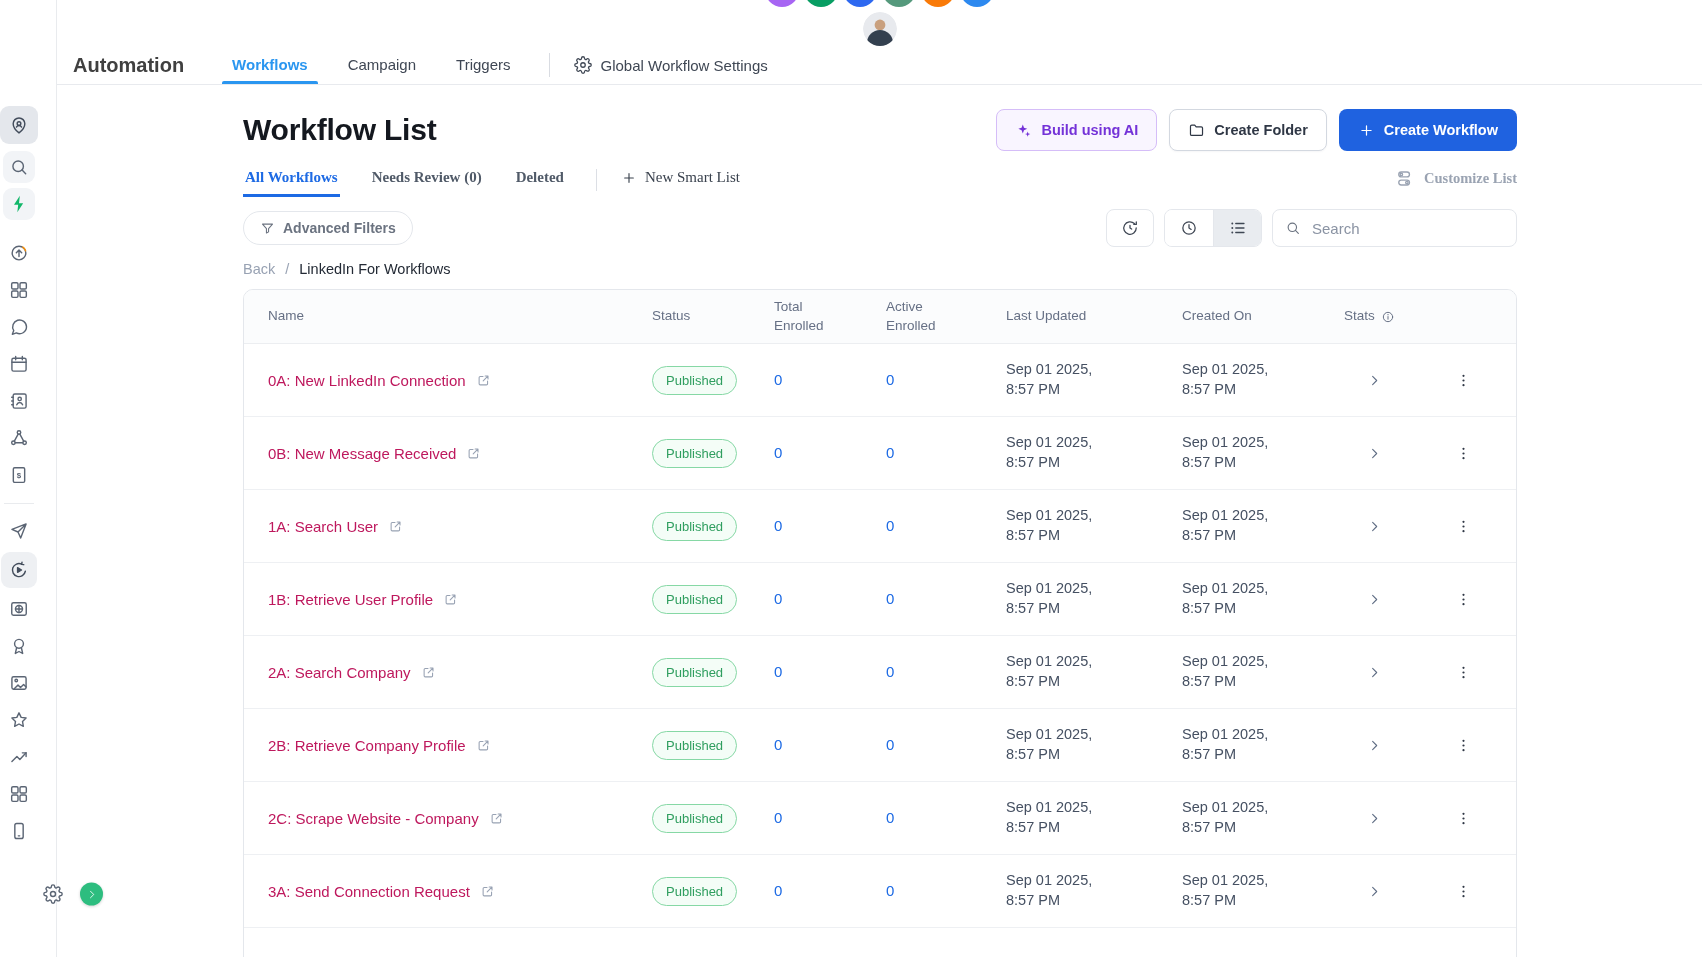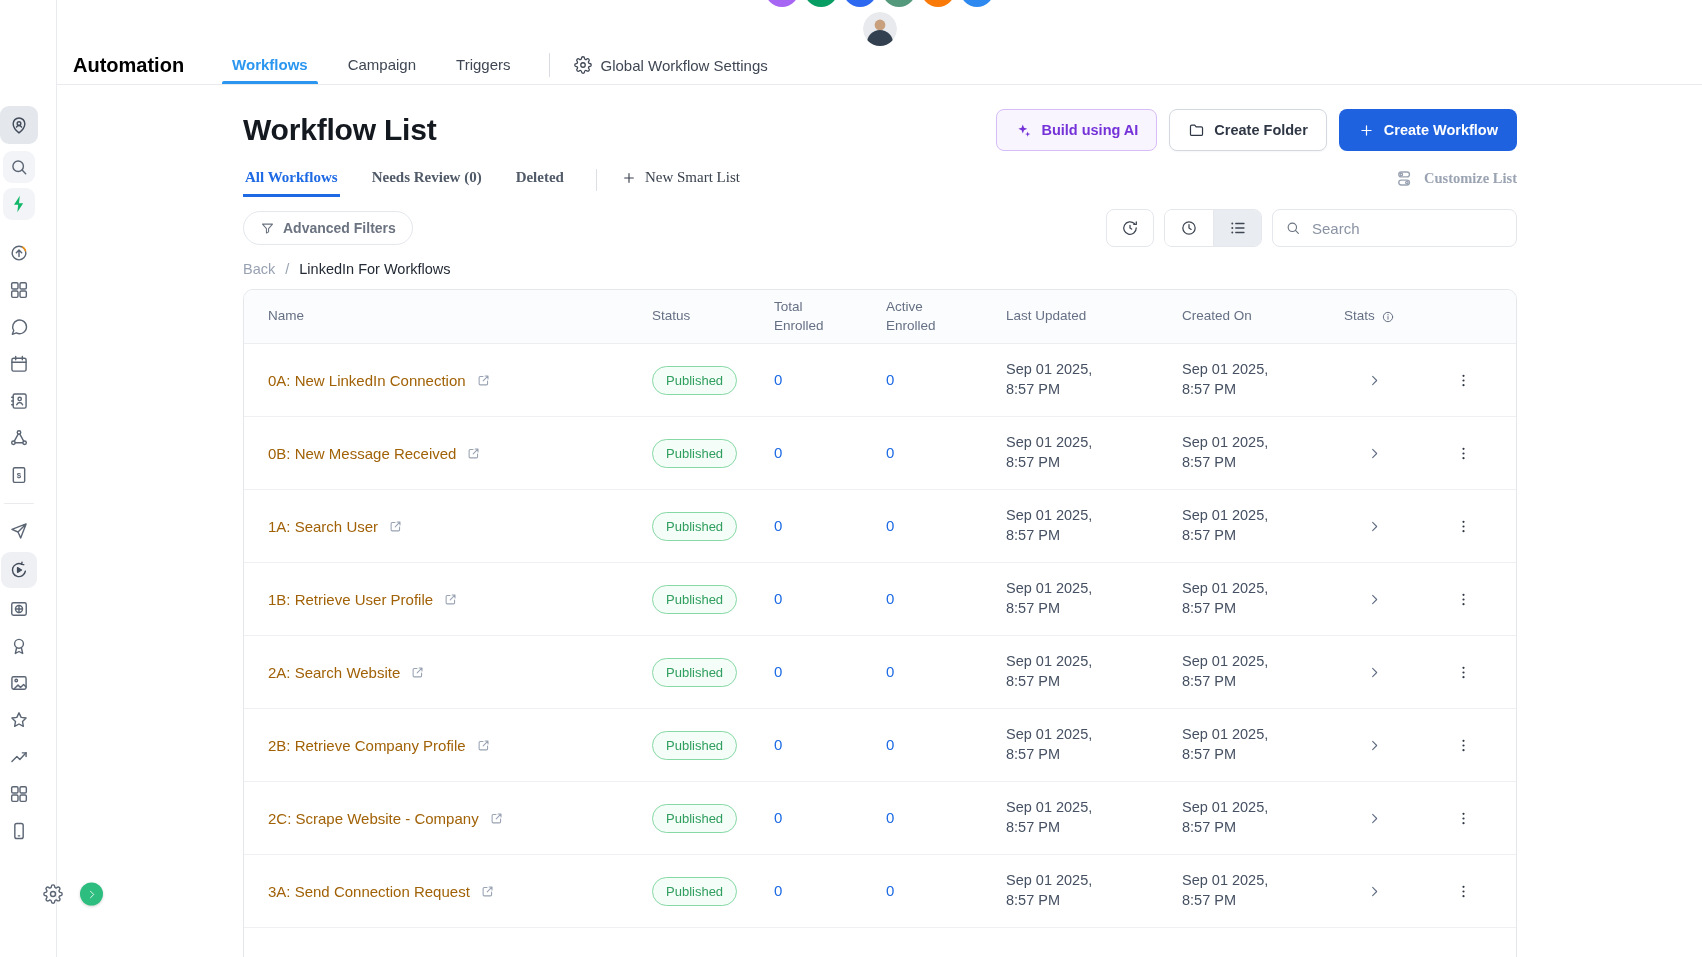--- a/index.html
+++ b/index.html
@@ -50,21 +50,21 @@
   .circle-btn { width:34px; height:34px; border-radius:50%; display:flex; align-items:center;
     justify-content:center; position:relative; cursor:pointer; flex-shrink:0; }
   .circle-btn svg { width:19px; height:19px; }
   .badge-dot { position:absolute; top:-1px; right:-1px; width:10px; height:10px;
     border-radius:50%; border:1.5px solid #fff; }
   .avatar { width:34px; height:34px; border-radius:50%; overflow:hidden; cursor:pointer;
     flex-shrink:0; }
 
   .navbar { height:42px; display:flex; align-items:center; padding:0 16px;
     border-bottom:1px solid #e8eaee; }
-  .product { font-size:20px; font-weight:700; color:#000000; margin-right:46px; }
+  .product { font-size:20px; font-weight:700; color:#404040; margin-right:46px; }
   .nav-tab { font-size:15px; font-weight:500; color:#3f4754; margin-right:36px;
     padding:10px 2px 11px; cursor:pointer; position:relative; }
   .nav-tab.active { color:#2a96f0; font-weight:600; }
   .nav-tab.active::after { content:""; position:absolute; left:-8px; right:-8px; bottom:0;
     height:3px; background:#2a96f0; border-radius:2px 2px 0 0; }
   .nav-div { width:1px; height:24px; background:#d9dce2; margin-right:24px; }
   .nav-settings { display:flex; align-items:center; gap:9px; color:#3f4754; font-size:15px;
     font-weight:500; cursor:pointer; }
   .nav-settings .icon svg { width:18px; height:18px; }
 
@@ -130,21 +130,21 @@
     padding:0 10px 0 24px; align-items:center; }
   .thead { background:#fbfcfd; border-bottom:1px solid #eceef1; height:54px; color:#667085;
     font-size:13.5px; }
   .th { padding-right:8px; line-height:1.35; }
   .th.narrow span { display:inline-block; max-width:62px; }
   .th.pad10 { padding-left:10px; } .th.pad8 { padding-left:8px; }
   .th-stats { display:flex; align-items:center; gap:6px; }
   .th-stats .icon svg { width:14px; height:14px; }
   .trow { height:73px; border-bottom:1px solid #eef0f3; background:#fff; }
   .name-cell { display:flex; align-items:center; gap:10px; color:#98a2b3; padding-right:14px; }
-  .wf-name { font-size:15px; font-weight:500; color:#a16207; cursor:pointer; white-space:nowrap;
+  .wf-name { font-size:15px; font-weight:500; color:#be185d; cursor:pointer; white-space:nowrap;
     overflow:hidden; text-overflow:ellipsis; }
   .name-cell .icon { cursor:pointer; } .name-cell .icon svg { width:15px; height:15px; }
   .badge-pub { display:inline-block; border:1px solid #86d8a5; background:#f4fdf7; color:#2f9e5f;
     border-radius:999px; padding:6px 13px; font-size:13px; font-weight:500; }
   .num { color:#1d6ae4; font-size:15px; font-weight:500; cursor:pointer; }
   .cell.pad8 { padding-left:8px; }
   .date { font-size:14.5px; color:#455062; line-height:1.35; padding-left:10px; }
   .stats-btn { color:#5d6b82; cursor:pointer; width:28px; height:28px; display:flex;
     align-items:center; justify-content:center; margin-left:28px; }
   .stats-btn svg { width:15px; height:15px; }
@@ -673,21 +673,21 @@
                     <svg viewBox="0 0 24 24" fill="none" stroke="currentColor" stroke-width="1.7" stroke-linecap="round" stroke-linejoin="round">
                       <circle cx="12" cy="5.4" r="1.55" fill="currentColor" stroke="none"></circle>
                       <circle cx="12" cy="12" r="1.55" fill="currentColor" stroke="none"></circle>
                       <circle cx="12" cy="18.6" r="1.55" fill="currentColor" stroke="none"></circle>
                     </svg>
                   </span>
                 </div>
               </div>
               <div class="grid-cols trow">
                 <div class="name-cell">
-                  <span class="wf-name">2A: Search Website</span>
+                  <span class="wf-name">2A: Search Company</span>
                   <span class="icon">
                     <svg viewBox="0 0 24 24" fill="none" stroke="currentColor" stroke-width="1.7" stroke-linecap="round" stroke-linejoin="round">
                       <path d="M18.5 12.8v4.4a1.8 1.8 0 0 1-1.8 1.8H6.8A1.8 1.8 0 0 1 5 17.2V7.3a1.8 1.8 0 0 1 1.8-1.8h4.4"></path>
                       <path d="M14.6 4.8h4.6v4.6M18.9 5.1l-7.4 7.4"></path>
                     </svg>
                   </span>
                 </div>
                 <div class="cell"><span class="badge-pub">Published</span></div>
                 <div class="cell"><span class="num">0</span></div>
                 <div class="cell pad8"><span class="num">0</span></div>

